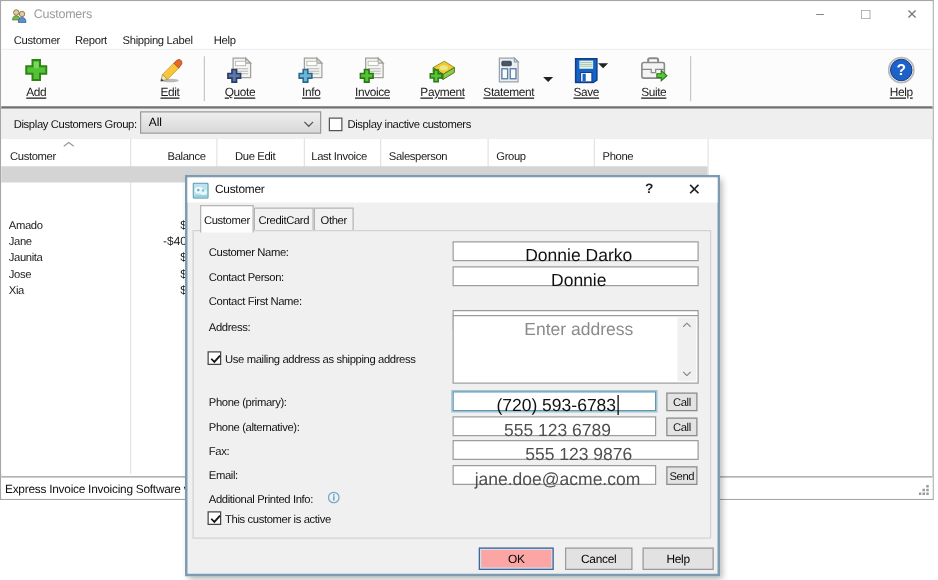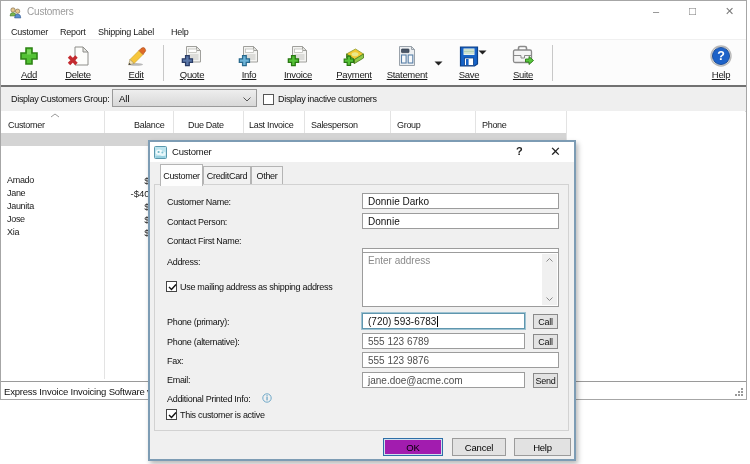--- a/index.html
+++ b/index.html
@@ -42,27 +42,27 @@
   box-shadow: 2px 3px 5px rgba(0,0,0,0.28);
 }
 #dlg-title { position:absolute; left:0; top:0; width:424px; height:20px; background:#fff; }
 #dlg-title-text { position:absolute; left:22px; top:4px; font-size:9.5px; color:#111; letter-spacing:-0.2px; }
 #dlg-q { position:absolute; left:366px; top:3px; font-size:11px; color:#222; font-weight:bold; }
 #dlg-x { position:absolute; left:400px; top:2px; font-size:13px; color:#222; }
 .tab { position:absolute; top:24px; height:19px; background:#f1f1f1; border:1px solid #b4b4b4; font-size:9px; color:#111; text-align:center; letter-spacing:-0.3px; padding-top:4px; }
 #tab1 { left:10px; width:43px; background:#fdfdfd; top:22px; height:22px; border-bottom:none; z-index:3; padding-top:6px; }
 #panel { position:absolute; left:4px; top:42px; width:415px; height:247px; border:1px solid #d2d2d2; background:#f0f0f0; }
 .flabel { position:absolute; left:12px; font-size:9px; color:#111; letter-spacing:-0.3px; }
-.finput { position:absolute; left:207px; width:197px; height:16px; background:#fff; border:1px solid #9c9c9c; font-size:10px; color:#111; padding:2px 0 4px 5px; letter-spacing:0; }
+.finput { position:absolute; left:207px; width:197px; height:16px; background:#fff; border:1px solid #9c9c9c; font-size:14px; color:#111; padding:2px 0 4px 5px; letter-spacing:0;text-align:center; }
 .fshort { width:163px; }
 .fgray { color:#4e4e4e; }
 .fbtn { position:absolute; left:378px; width:25px; height:15px; background:#e3e3e3; border:1px solid #8a8a8a; font-size:9px; color:#111; text-align:center; padding-top:2px; letter-spacing:-0.3px; }
 .cbox { position:absolute; width:11px; height:11px; background:#fff; border:1px solid #444; }
 .cbox svg { position:absolute; left:0px; top:0px; }
-#okbtn { position:absolute; left:233px; top:296px; width:60px; height:18px; background:#a21caf; border:1px solid #2f6fa7; box-shadow: inset 0 0 0 1px #cfe0ee; font-size:9.5px; text-align:center; padding-top:3px; letter-spacing:-0.2px; }
+#okbtn { position:absolute; left:233px; top:296px; width:60px; height:18px; background:#fca5a5; border:1px solid #2f6fa7; box-shadow: inset 0 0 0 1px #cfe0ee; font-size:9.5px; text-align:center; padding-top:3px; letter-spacing:-0.2px; }
 #cancelbtn { position:absolute; left:302px; top:296px; width:54px; height:18px; background:#e2e2e2; border:1px solid #9b9b9b; font-size:9.5px; text-align:center; padding-top:3px; letter-spacing:-0.2px; }
 #helpbtn { position:absolute; left:364px; top:296px; width:57px; height:18px; background:#e2e2e2; border:1px solid #9b9b9b; font-size:9.5px; text-align:center; padding-top:3px; letter-spacing:-0.2px; }
 </style>
 </head>
 <body>
 <div id="win">
   <div id="titlebar">
     <svg class="abs" style="left:8px;top:6px" width="13" height="12" viewBox="0 0 13 12">
       <circle cx="4" cy="3" r="2.2" fill="#e8c98f" stroke="#5a4a30" stroke-width="0.5"></circle>
       <path d="M1 9 Q1 5.6 4 5.6 Q7 5.6 7 9 Z" fill="#7cb84f" stroke="#3f6b28" stroke-width="0.5"></path>
@@ -81,28 +81,20 @@
     <div class="menu-item" style="left:170px">Help</div>
   </div>
   <div id="toolbar">
     <div class="tbtn" style="left:8px;width:40px">
       <svg class="ticon" width="22" height="22" viewBox="0 0 22 22">
         <path d="M8 3 h6 v5 h5 v6 h-5 v5 h-6 v-5 H3 V8 h5 Z" fill="#53c234" stroke="#2e8414" stroke-width="1.6"></path>
         <path d="M9 4.5 h4 v5 h-4 Z" fill="#8ae06c" opacity="0.7"></path>
       </svg>
       <div class="tlabel">Add</div>
     </div>
-    <div class="tbtn" style="left:57px;width:40px">
-      <svg class="ticon" width="24" height="22" viewBox="0 0 24 22">
-        <path d="M9 2 h8 l5 5 v13 H9 Z" fill="#fdfdfb" stroke="#8e8e8a" stroke-width="1"></path>
-        <path d="M17 2 l5 5 h-5 Z" fill="#e8e8e4" stroke="#8e8e8a" stroke-width="1"></path>
-        <path d="M3 11.5 L10.5 19 M10.5 11.5 L3 19" stroke="#c42b30" stroke-width="3.4"></path>
-      </svg>
-      <div class="tlabel">Delete</div>
-    </div>
     <div class="tbtn" style="left:115px;width:40px">
       <svg class="ticon" width="22" height="22" viewBox="0 0 22 22">
         <ellipse cx="11" cy="19.4" rx="7" ry="1.4" fill="#b9b9b9"></ellipse>
         <path d="M5 14.5 L14 5.5 L18 9.5 L9 18.5 Z" fill="#f7c63c" stroke="#c79a20" stroke-width="0.6"></path>
         <path d="M14 5.5 L16 3.5 Q18.5 1.5 20 3.5 Q21.5 5.5 19.5 7.5 L18 9.5 Z" fill="#e06a28" stroke="#a84a18" stroke-width="0.6"></path>
         <path d="M5 14.5 L9 18.5 L3.6 19.9 Z" fill="#f3e3b6" stroke="#9a8a58" stroke-width="0.6"></path>
         <path d="M4.2 17.8 L6 19.5 L3.6 19.9 Z" fill="#3c3c3c"></path>
       </svg>
       <div class="tlabel">Edit</div>
     </div>
@@ -210,21 +202,21 @@
     <div class="colline" style="left:242px"></div>
     <div class="colline" style="left:303px"></div>
     <div class="colline" style="left:389px"></div>
     <div class="colline" style="left:474px"></div>
     <div class="colline" style="left:565px"></div>
     <svg class="abs" style="left:49px;top:2px" width="10" height="5" viewBox="0 0 10 5">
         <path d="M1 4 L5 1 L9 4" stroke="#9a9a9a" stroke-width="1" fill="none"></path>
       </svg>
     <div class="hdrcell" style="left:7px">Customer</div>
     <div class="hdrcell" style="left:133px">Balance</div>
-    <div class="hdrcell" style="left:187px">Due Date</div>
+    <div class="hdrcell" style="left:187px">Due Edit</div>
     <div class="hdrcell" style="left:248px">Last Invoice</div>
     <div class="hdrcell" style="left:310px">Salesperson</div>
     <div class="hdrcell" style="left:396px">Group</div>
     <div class="hdrcell" style="left:481px">Phone</div>
     <div id="selrow"></div>
     <div class="rowtext" style="left:6px;top:24px">Amado</div>
     <div class="rowtext money" style="right:577px;top:24px">$0.00</div>
     <div class="rowtext" style="left:396px;top:24px">Default</div>
     <div class="rowtext" style="left:6px;top:37px">Jane</div>
     <div class="rowtext money" style="right:577px;top:37px">-$400.00</div>

